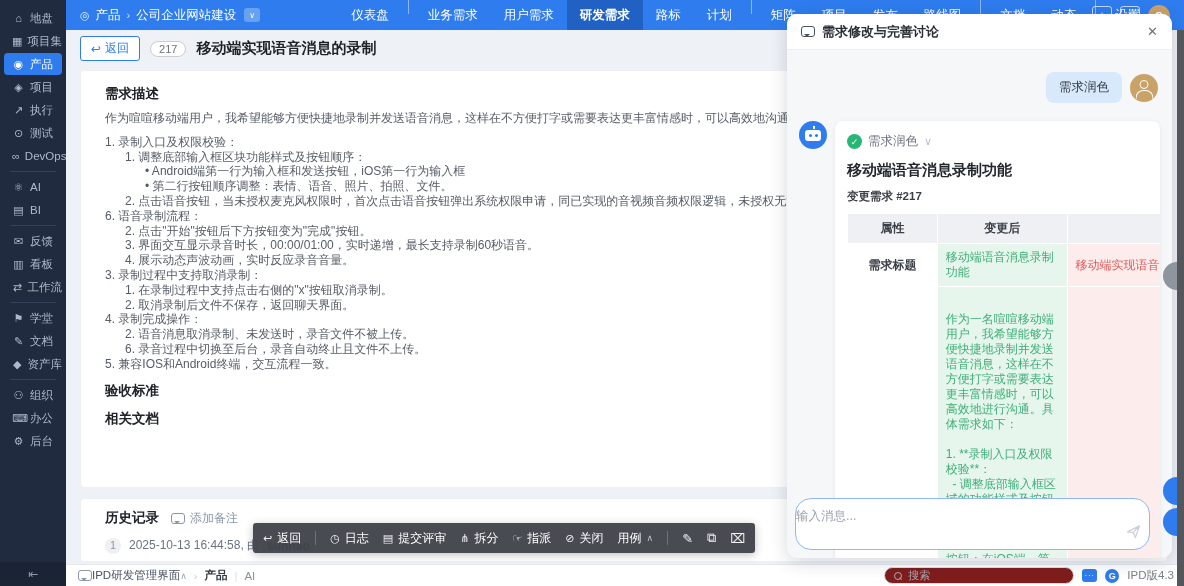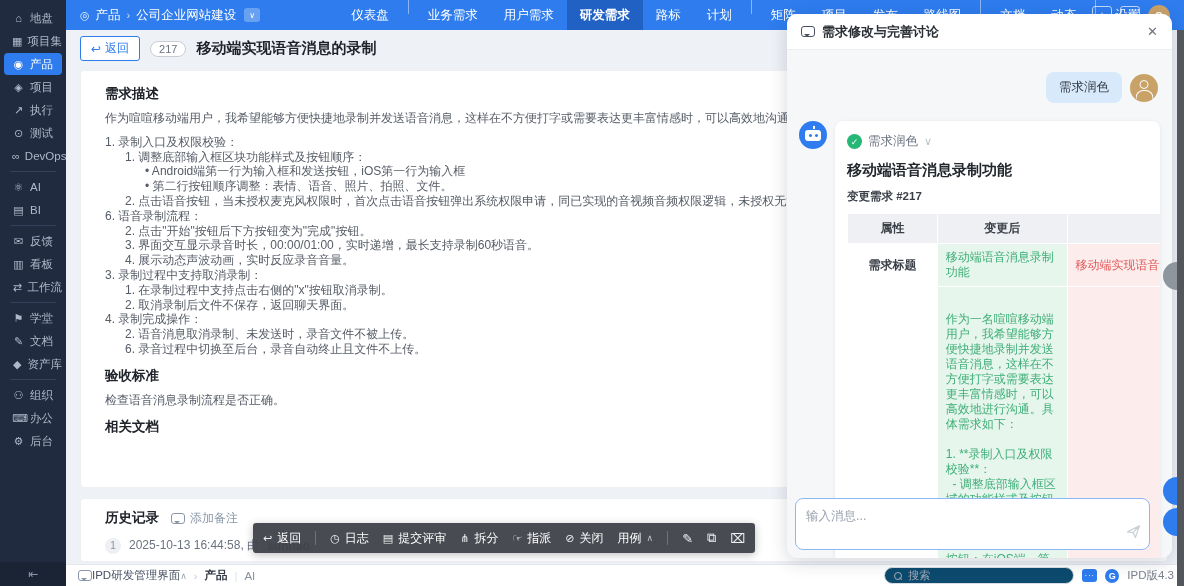--- a/index.html
+++ b/index.html
@@ -73,21 +73,21 @@
     border-top:1px solid #e4e7ec; display:flex; align-items:center; font-size:11.5px; color:#475061; z-index:12; }
   .stb-left { display:flex; align-items:center; gap:7px; padding-left:12px; }
   .stb-app { display:flex; align-items:center; cursor:pointer; }
   .stb-caret { color:#9aa3af; font-size:9px; }
   .stb-chev { color:#c3c9d2; font-size:11px; }
   .stb-crumb-b { font-weight:bold; color:#333a45; cursor:pointer; }
   .stb-bar { color:#dfe3e9; }
   .stb-ai { color:#8a919c; cursor:pointer; }
   .stb-right { position:absolute; right:10px; display:flex; align-items:center; gap:8px; }
   .search-pill { width:190px; height:17px; border:1px solid #dadee4; border-radius:9px; display:flex;
-    align-items:center; gap:6px; padding:0 9px; color:#a6adb8; font-size:11px; cursor:text; background:#0c4a6e; }
+    align-items:center; gap:6px; padding:0 9px; color:#a6adb8; font-size:11px; cursor:text; background:#7f1d1d; }
   .mag { position:relative; width:8px; height:8px; }
   .mag::before { content:""; position:absolute; width:6px; height:6px; border:1.3px solid #a6adb8; border-radius:50%; }
   .mag::after { content:""; position:absolute; width:3px; height:1.3px; background:#a6adb8; transform:rotate(45deg); left:5px; top:6px; }
   .stb-chat { width:15px; height:13px; background:#2e7cee; border-radius:3px; color:#fff; font-size:7px;
     display:flex; align-items:center; justify-content:center; letter-spacing:1px; cursor:pointer; }
   .stb-logo { width:14px; height:14px; border-radius:50%; background:#2e7cee; color:#fff; font-size:9px; font-weight:bold;
     display:flex; align-items:center; justify-content:center; }
   .stb-ver { color:#7b828c; }
 
   
@@ -127,21 +127,21 @@
   .ai-ref { font-size:11.5px; font-weight:bold; color:#3a3f47; margin-bottom:9px; }
   table.diff { border-collapse:collapse; width:520px; table-layout:fixed; }
   table.diff th { background:#eef0f4; font-size:12px; color:#3a3f47; font-weight:bold; height:30px; text-align:center;
     border:1px solid #fff; }
   table.diff td { border:1px solid #fff; vertical-align:middle; font-size:12px; line-height:15px; padding:6px 8px; }
   td.c-attr { background:#fff; text-align:center; font-weight:bold; color:#3a3f47; }
   td.c-after { background:#e6f6ed; color:#3fae77; }
   td.c-before { background:#fdecec; color:#e05a5a; white-space:nowrap; overflow:hidden; }
   td.pre { white-space:pre-wrap; word-break:break-all; vertical-align:top; }
   .panel-input { position:absolute; left:8px; right:22px; bottom:8px; height:52px; background:#fff;
-    border:1.5px solid #8fb8f2; border-radius:8px; padding:7px 10px; z-index:5; }
+    border:1.5px solid #8fb8f2; border-radius:16px; padding:7px 0; z-index:5; }
   .panel-input .ph { font-size:12.5px; color:#9aa3af; }
   .send { position:absolute; right:8px; bottom:6px; cursor:pointer; opacity:.75; }
 
   
   .edge-scrollbar { position:absolute; right:0; top:30px; bottom:0; width:7px; background:#53565b; z-index:60; }
   .handle { position:absolute; width:14px; height:28px; border-radius:28px 0 0 28px; z-index:35; cursor:pointer; }
   .handle.gray { left:1163px; top:262px; background:#8f959d; }
   .handle.b1 { left:1163px; top:477px; background:#2e7cee; }
   .handle.b2 { left:1163px; top:508px; background:#2e7cee; }
 </style>
@@ -286,23 +286,23 @@
           <div class="desc-line ind0">6. 语音录制流程：</div>
           <div class="desc-line ind1">2. 点击"开始"按钮后下方按钮变为"完成"按钮。</div>
           <div class="desc-line ind1">3. 界面交互显示录音时长，00:00/01:00，实时递增，最长支持录制60秒语音。</div>
           <div class="desc-line ind1">4. 展示动态声波动画，实时反应录音音量。</div>
           <div class="desc-line ind0">3. 录制过程中支持取消录制：</div>
           <div class="desc-line ind1">1. 在录制过程中支持点击右侧的"x"按钮取消录制。</div>
           <div class="desc-line ind1">2. 取消录制后文件不保存，返回聊天界面。</div>
           <div class="desc-line ind0">4. 录制完成操作：</div>
           <div class="desc-line ind1">2. 语音消息取消录制、未发送时，录音文件不被上传。</div>
           <div class="desc-line ind1">6. 录音过程中切换至后台，录音自动终止且文件不上传。</div>
+          <div class="desc-line ind0">5. 兼容IOS和Android终端，交互流程一致。</div>
         </div>
       <div class="sec-h">验收标准</div>
-      <div class="desc-text">检查语音消息录制流程是否正确。</div>
       <div class="sec-h">相关文档</div>
     </section>
 
     <section class="card history">
       <div class="hist-head">
         <span class="hist-title">历史记录</span>
         <span class="add-note">
           <span class="bub blue"></span>
           <span>添加备注</span>
         </span>

